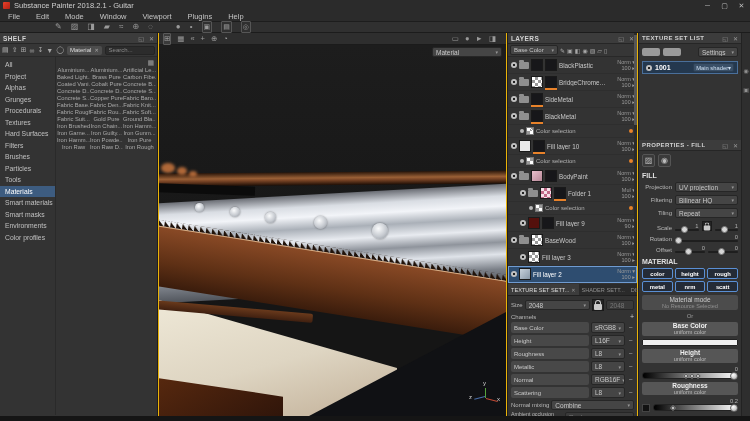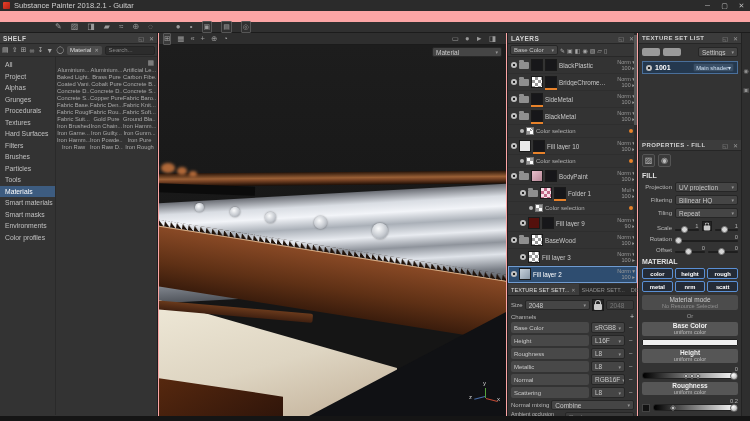--- a/index.html
+++ b/index.html
@@ -1,17 +1,17 @@
 <!DOCTYPE html>
 <html><head>
 <meta charset="utf-8">
 <style>
 *{margin:0;padding:0;box-sizing:border-box;}
 body{background:#111;font-family:"Liberation Sans",sans-serif;}
-#root{position:relative;width:750px;height:421px;background:#fca5a5;overflow:hidden;color:#ccc;font-size:7px;}
+#root{position:relative;width:750px;height:421px;background:#eab308;overflow:hidden;color:#ccc;font-size:7px;}
 .abs{position:absolute;}
 
 #titlebar{left:0;top:0;width:750px;height:11px;background:#2b2b2b;display:flex;align-items:center;padding-left:3px;font-size:7.5px;color:#cfcfcf;}
 #sp-logo{width:7px;height:7px;background:linear-gradient(135deg,#e8402a,#b02214);border-radius:1px;margin-right:4px;}
 #win-controls{margin-left:auto;display:flex;}
 #win-controls span{width:17px;text-align:center;font-size:7px;color:#bbb;}
 #menubar{left:0;top:11px;width:750px;height:11px;background:#2b2b2b;display:flex;align-items:center;border-bottom:1px solid #1d1d1d;}
 .menu-item{padding:0 8px;font-size:7.5px;color:#c4c4c4;}
 #toolbar{left:0;top:22px;width:750px;height:11px;background:#303030;display:flex;align-items:center;border-bottom:1px solid #1c1c1c;padding-left:55px;}
 .tbi{font-size:8px;color:#9a9a9a;margin-right:9px;line-height:10px;}
@@ -160,20 +160,29 @@
   <div id="titlebar" class="abs">
     <span id="sp-logo"></span>
     <span>Substance Painter 2018.2.1 - Guitar</span>
     <div id="win-controls">
       <span>─</span>
       <span>▢</span>
       <span>✕</span>
     </div>
   </div>
 
+  <div id="menubar" class="abs">
+      <div class="menu-item">File</div>
+      <div class="menu-item">Edit</div>
+      <div class="menu-item">Mode</div>
+      <div class="menu-item">Window</div>
+      <div class="menu-item">Viewport</div>
+      <div class="menu-item">Plugins</div>
+      <div class="menu-item">Help</div>
+    </div>
 
   <div id="toolbar" class="abs">
       <span class="tbi">✎</span>
       <span class="tbi">▨</span>
       <span class="tbi">◨</span>
       <span class="tbi">▰</span>
       <span class="tbi">≈</span>
       <span class="tbi">⊕</span>
       <span class="tbi">◌</span>
       <span class="tbsep"></span>

